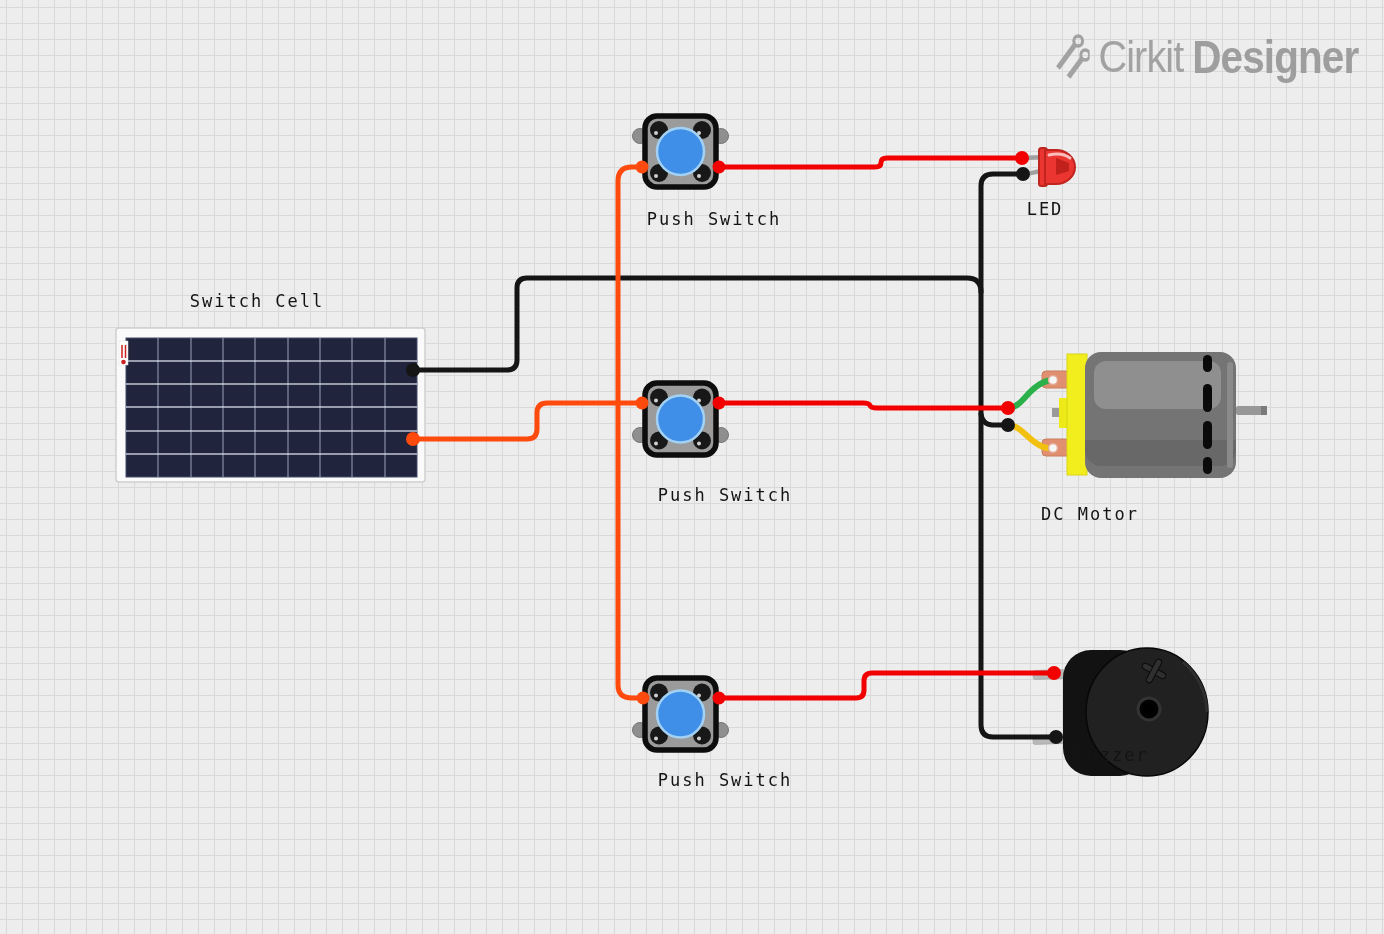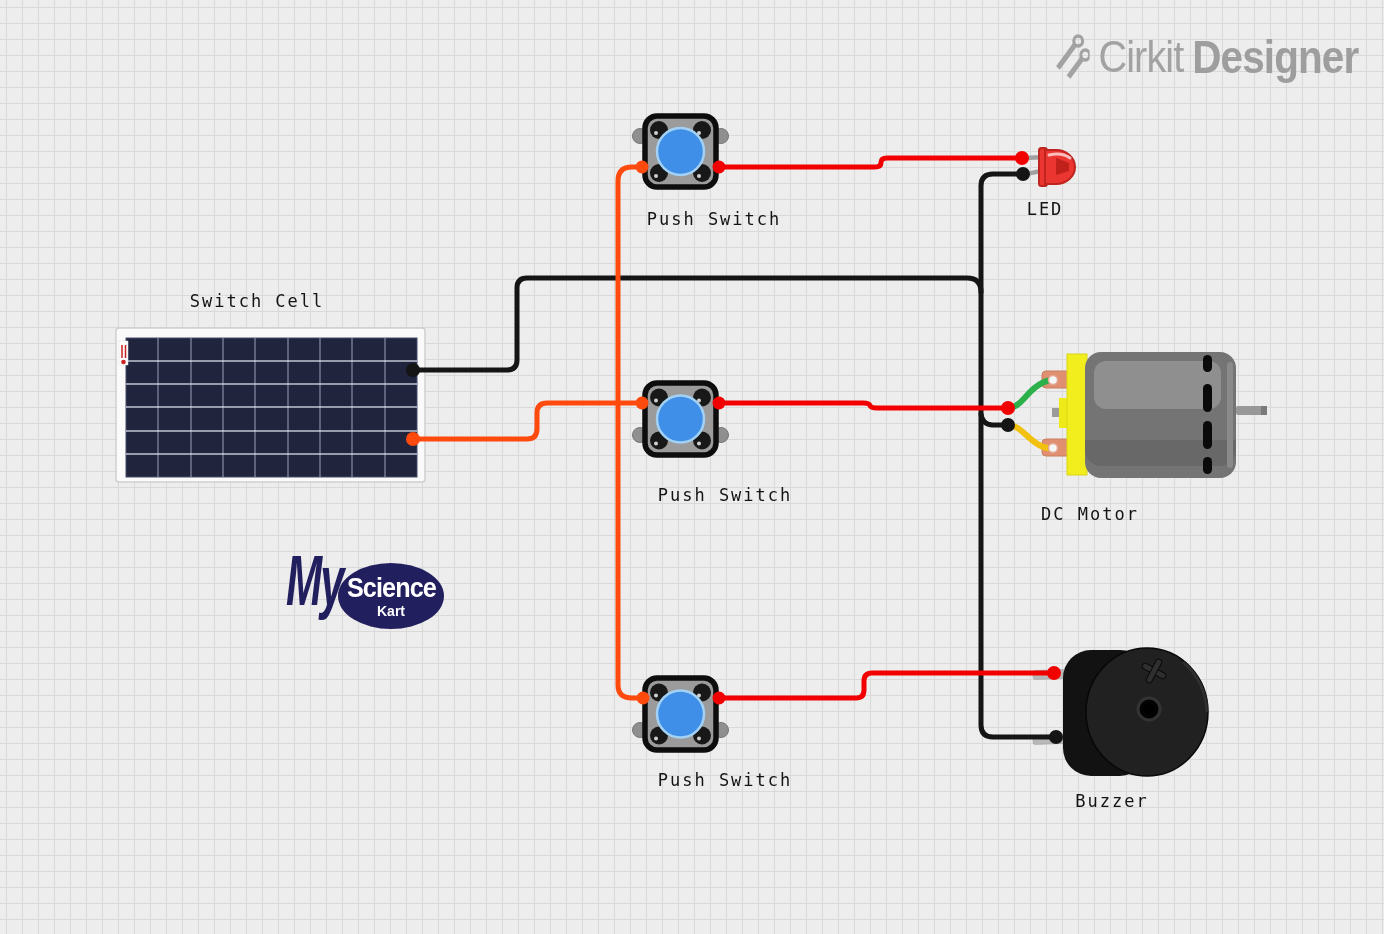--- a/index.html
+++ b/index.html
@@ -234,36 +234,29 @@
     <circle class="d-red" cx="1054" cy="673" r="7"></circle>
     <circle class="d-black" cx="1056" cy="737" r="7"></circle>
   </svg>
 
   <div class="comp-label" style="left:257px;top:291px">Switch Cell</div>
   <div class="comp-label" style="left:714px;top:209px">Push Switch</div>
   <div class="comp-label" style="left:725px;top:485px">Push Switch</div>
   <div class="comp-label" style="left:725px;top:770px">Push Switch</div>
   <div class="comp-label" style="left:1045px;top:199px">LED</div>
   <div class="comp-label" style="left:1090px;top:504px">DC Motor</div>
-  <div class="comp-label" style="left:1112px;top:791px">Buzzer</div>
+  <div class="comp-label" style="left:1112px;top:745px">Buzzer</div>
 
   <div class="watermark">
     <svg width="44" height="50" viewBox="0 0 44 50">
       <g stroke="#a2a2a2" fill="none">
         <circle cx="31" cy="9" r="5" stroke-width="3.5"></circle>
         <path d="M27.5,12.5 L8,36" stroke-width="5.5"></path>
         <circle cx="39" cy="23" r="5" stroke-width="3.5"></circle>
         <path d="M35.5,26.5 L20,45" stroke-width="5.5"></path>
       </g>
     </svg>
     <span class="wm-light">Cirkit</span>
     <span class="wm-bold">Designer</span>
   </div>
 
-  <div class="msk">
-    <span class="msk-my">My</span>
-    <div class="msk-ellipse">
-      <span class="msk-science">Science</span>
-      <span class="msk-kart">Kart</span>
-    </div>
-  </div>
 
 </div>
 
 </body></html>

